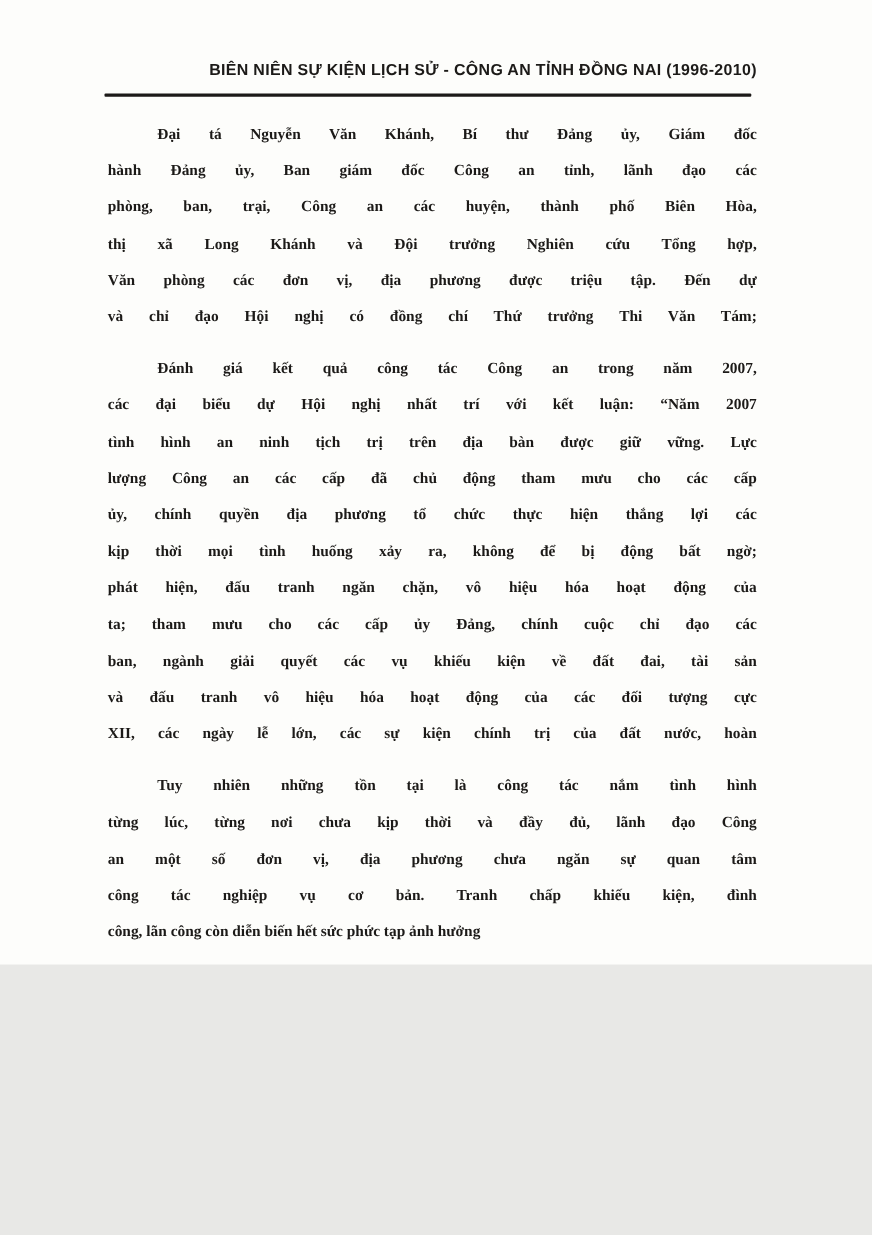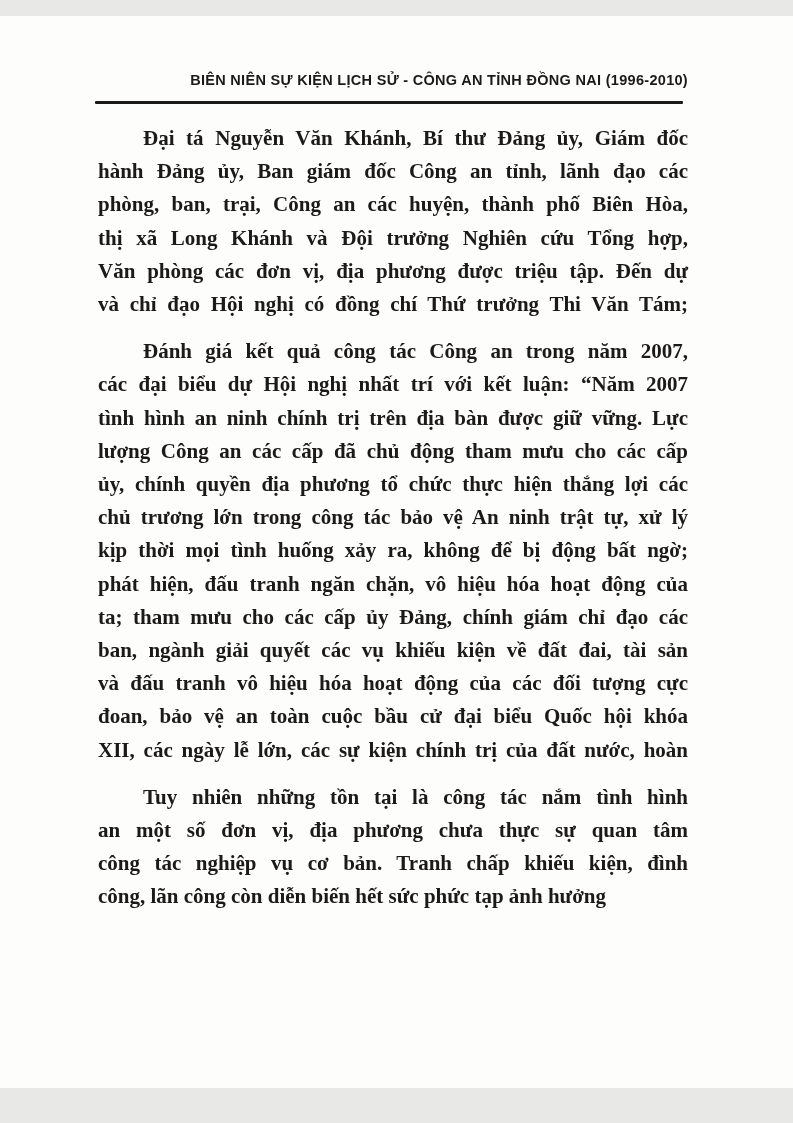--- a/index.html
+++ b/index.html
@@ -3,22 +3,22 @@
 <meta charset="utf-8">
 <style>
   html, body {
     margin: 0;
     padding: 0;
     background: #e8e8e6;
   }
   .page {
     position: relative;
     width: 793px;
-    height: 1072px;
-    margin: 16px auto;
+    height: 877px;
+    margin: 0 auto;
     background: var(--paper, #fdfdfb);
     overflow: hidden;
     font-family: "Liberation Serif", "DejaVu Serif", serif;
     color: var(--ink, #1c1a18);
   }
   .running-head {
     position: absolute;
     top: 56px;
     left: 95px;
     right: 105px;
@@ -37,21 +37,21 @@
     width: 588px;
     height: 3px;
     background: var(--ink, #1c1a18);
     border-radius: 1px;
   }
   .page-body {
     position: absolute;
     top: 106px;
     left: 98px;
     width: 590px;
-    font-size: 21px;
+    font-size: 14px;
     font-weight: 600;
     line-height: 33.2px;
   }
   .para { margin: 0; }
   .para + .para { margin-top: 14px; }
   .line {
     text-align: justify;
     text-align-last: justify;
     white-space: normal;
   }
@@ -79,34 +79,33 @@
         <div class="line first">Đại tá Nguyễn Văn Khánh, Bí thư Đảng ủy, Giám đốc</div>
         <div class="line">hành Đảng ủy, Ban giám đốc Công an tỉnh, lãnh đạo các</div>
         <div class="line">phòng, ban, trại, Công an các huyện, thành phố Biên Hòa,</div>
         <div class="line">thị xã Long Khánh và Đội trưởng Nghiên cứu Tổng hợp,</div>
         <div class="line">Văn phòng các đơn vị, địa phương được triệu tập. Đến dự</div>
         <div class="line">và chỉ đạo Hội nghị có đồng chí Thứ trưởng Thi Văn Tám;</div>
       </div>
       <div class="para">
         <div class="line first">Đánh giá kết quả công tác Công an trong năm 2007,</div>
         <div class="line">các đại biểu dự Hội nghị nhất trí với kết luận: “Năm 2007</div>
-        <div class="line">tình hình an ninh chính trị trên địa bàn được giữ vững. Lực</div>
+        <div class="line">tình hình an ninh tịch trị trên địa bàn được giữ vững. Lực</div>
         <div class="line">lượng Công an các cấp đã chủ động tham mưu cho các cấp</div>
         <div class="line">ủy, chính quyền địa phương tổ chức thực hiện thắng lợi các</div>
-        <div class="line">chủ trương lớn trong công tác bảo vệ An ninh trật tự, xử lý</div>
         <div class="line">kịp thời mọi tình huống xảy ra, không để bị động bất ngờ;</div>
         <div class="line">phát hiện, đấu tranh ngăn chặn, vô hiệu hóa hoạt động của</div>
-        <div class="line">ta; tham mưu cho các cấp ủy Đảng, chính giám chỉ đạo các</div>
+        <div class="line">ta; tham mưu cho các cấp ủy Đảng, chính cuộc chỉ đạo các</div>
         <div class="line">ban, ngành giải quyết các vụ khiếu kiện về đất đai, tài sản</div>
         <div class="line">và đấu tranh vô hiệu hóa hoạt động của các đối tượng cực</div>
-        <div class="line">đoan, bảo vệ an toàn cuộc bầu cử đại biểu Quốc hội khóa</div>
         <div class="line">XII, các ngày lễ lớn, các sự kiện chính trị của đất nước, hoàn</div>
       </div>
       <div class="para">
         <div class="line first">Tuy nhiên những tồn tại là công tác nắm tình hình</div>
-        <div class="line">an một số đơn vị, địa phương chưa thực sự quan tâm</div>
+        <div class="line">từng lúc, từng nơi chưa kịp thời và đầy đủ, lãnh đạo Công</div>
+        <div class="line">an một số đơn vị, địa phương chưa ngăn sự quan tâm</div>
         <div class="line">công tác nghiệp vụ cơ bản. Tranh chấp khiếu kiện, đình</div>
         <div class="line last">công, lãn công còn diễn biến hết sức phức tạp ảnh hưởng</div>
       </div>
     </div>
 
   <div class="page-number">361</div>
 </div>
 
 </body></html>

